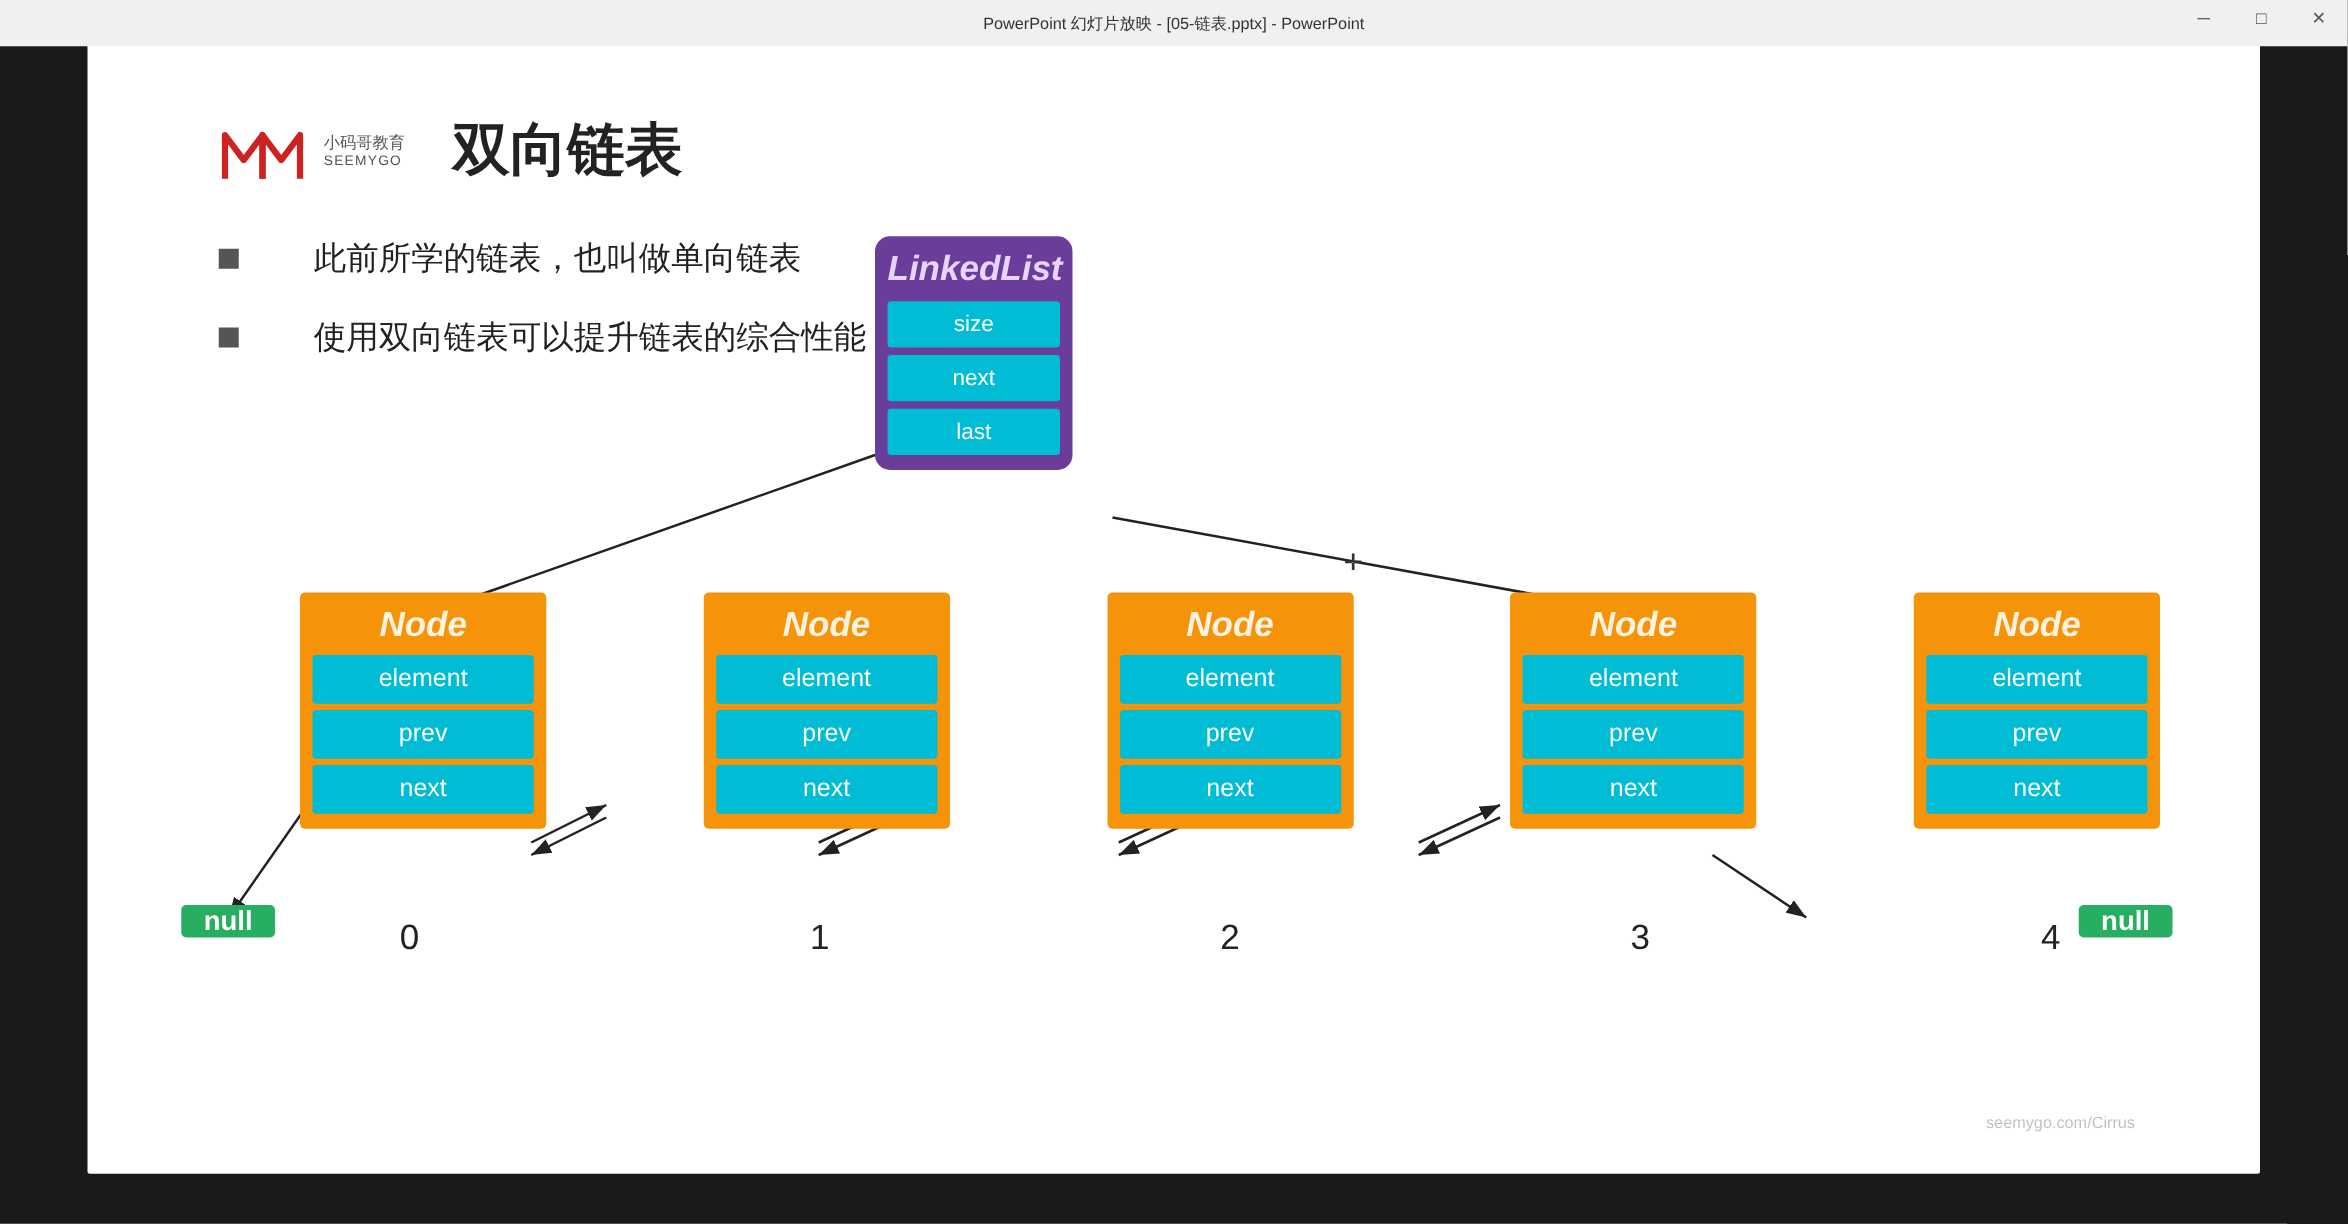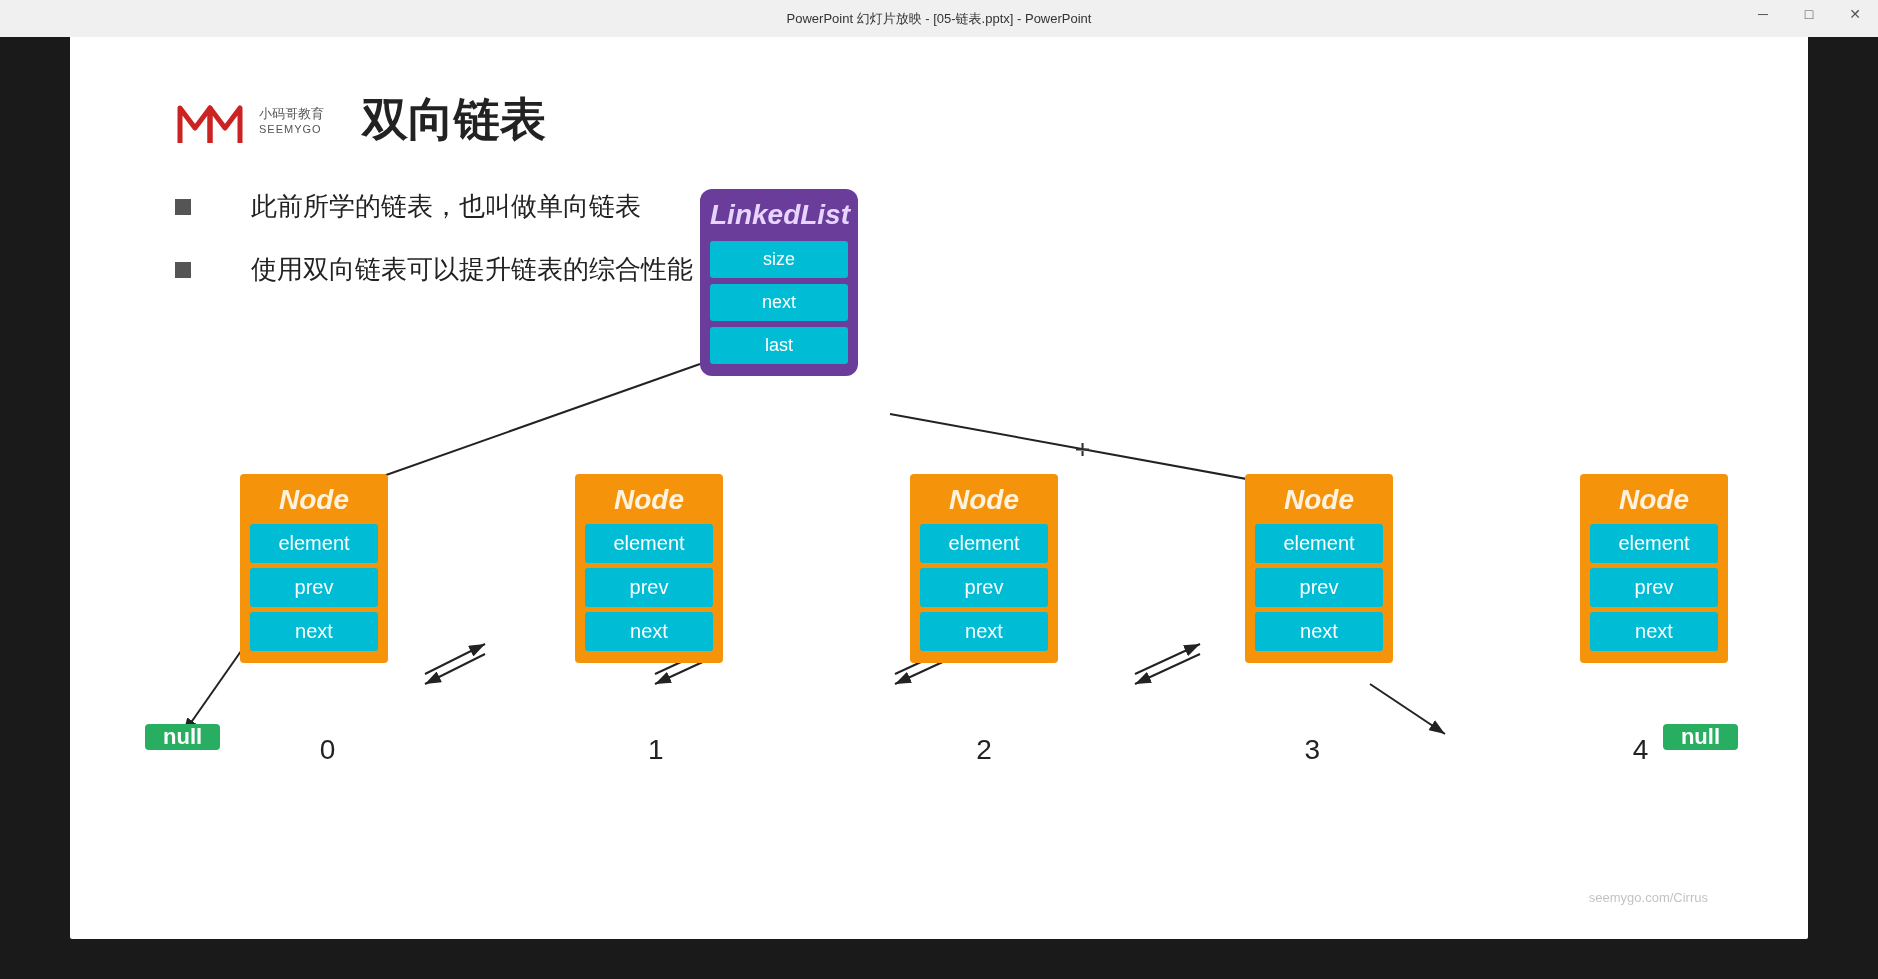--- a/index.html
+++ b/index.html
@@ -145,21 +145,21 @@
       margin-bottom: 6px;
       border-radius: 3px;
       font-weight: 500;
     }
     .ll-field:last-child { margin-bottom: 0; }
 
     .node-box {
       background: #f5930a;
       border-radius: 4px;
       padding: 10px 10px 12px;
-      width: 148px;
+      width: 197px;
     }
     .node-title {
       color: #fff3e0;
       font-size: 28px;
       font-weight: bold;
       text-align: center;
       margin-bottom: 8px;
       font-style: italic;
     }
     .node-field {

